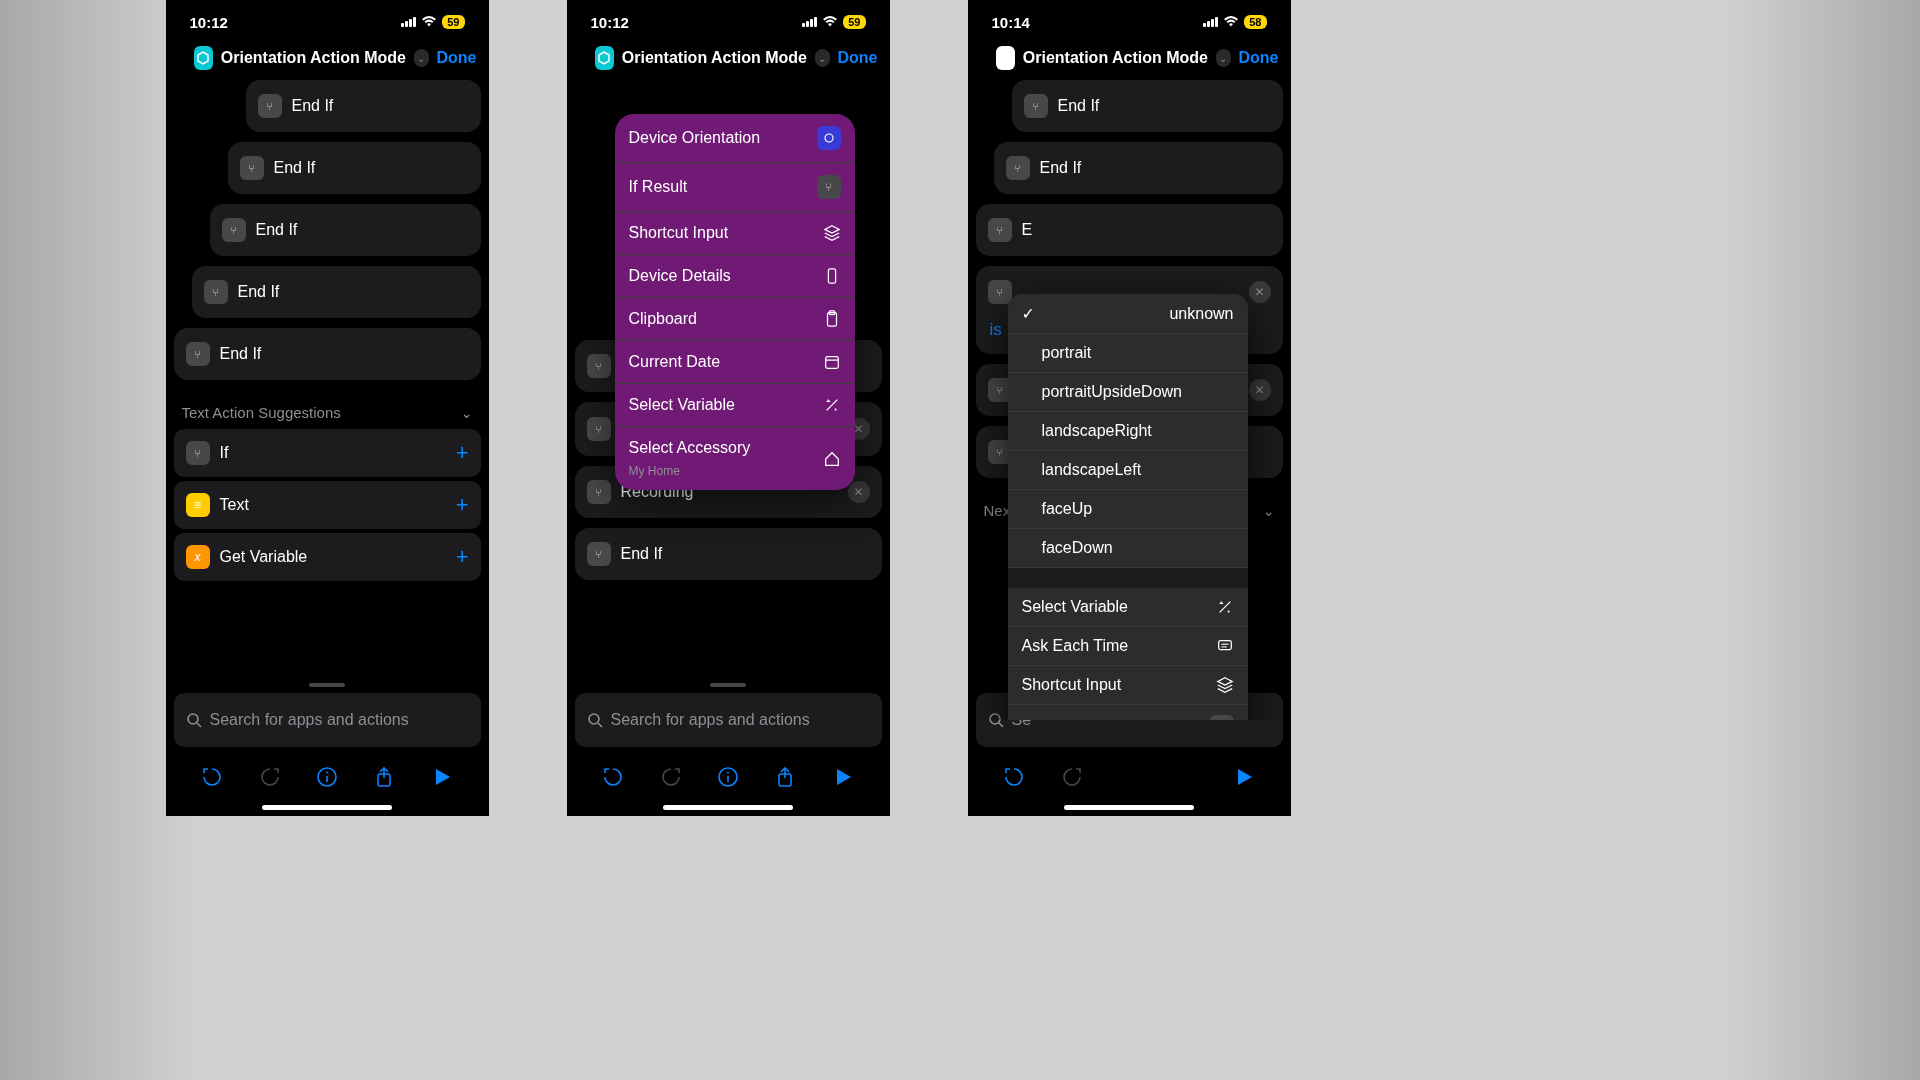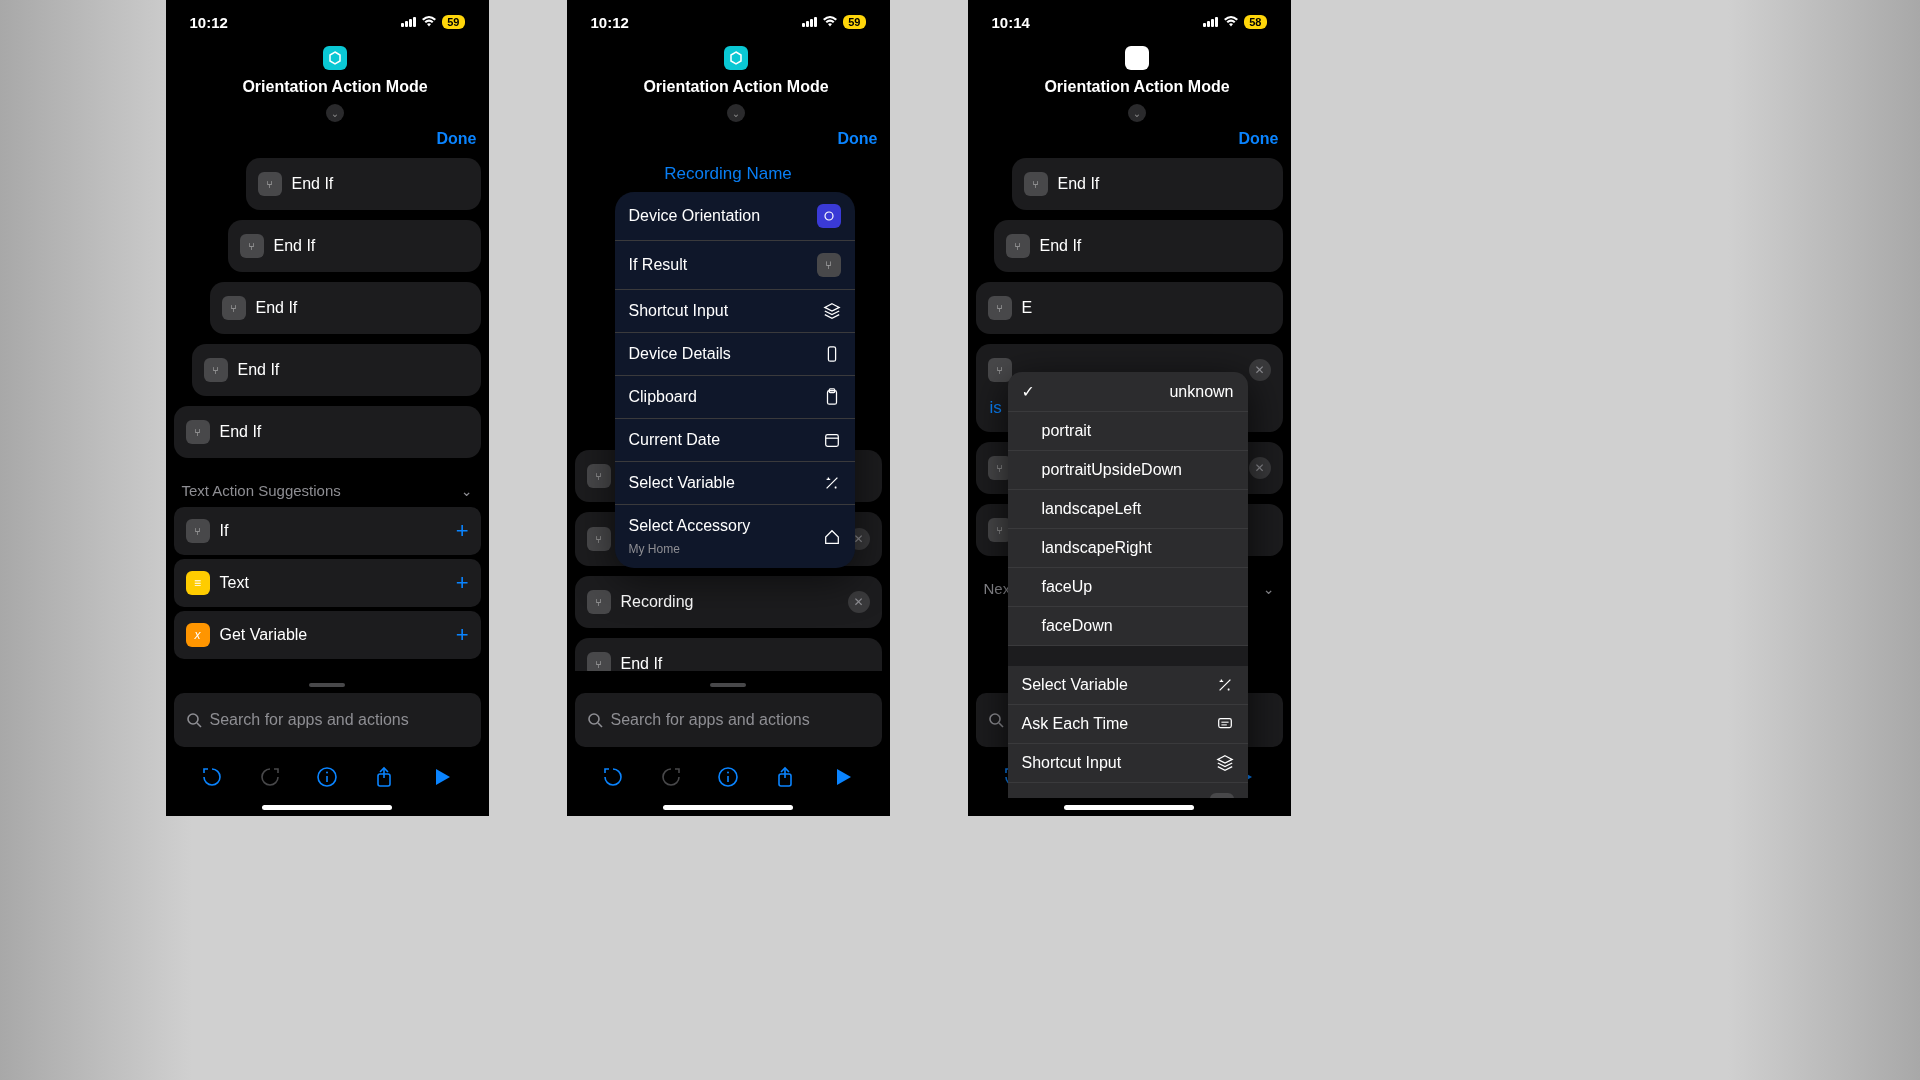--- a/index.html
+++ b/index.html
@@ -6,21 +6,21 @@
 body { background: linear-gradient(90deg, #a8a8a8 0%, #d0d0d0 10%, #d0d0d0 90%, #a8a8a8 100%); width: 1456px; height: 816px; overflow: hidden; display: flex; justify-content: center; align-items: center; gap: 78px; }
 .phone { width: 323px; height: 816px; background: #000; border-radius: 0; position: relative; overflow: hidden; color: #fff; }
 .status-bar { display: flex; justify-content: space-between; align-items: center; padding: 8px 24px 4px 24px; height: 40px; }
 .status-time { font-size: 15px; font-weight: 600; }
 .status-right { display: flex; align-items: center; gap: 5px; }
 .signal { display: flex; align-items: flex-end; gap: 1px; }
 .signal span { width: 3px; background: #fff; border-radius: 1px; }
 .signal span:nth-child(1){height:4px} .signal span:nth-child(2){height:6px} .signal span:nth-child(3){height:8px} .signal span:nth-child(4){height:10px}
 .wifi { width: 16px; height: 12px; }
 .battery { display: flex; align-items: center; background: #ffd60a; color: #000; border-radius: 6px; padding: 1px 5px; font-size: 11px; font-weight: 700; }
-.header { display: flex; align-items: center; padding: 6px 12px 10px 28px; gap: 8px; flex-direction: column; }
+.header { display: flex; align-items: center; padding: 6px 12px 10px 28px; gap: 8px; }
 .app-icon { width: 24px; height: 24px; border-radius: 6px; background: #0ac8d4; display: flex; align-items: center; justify-content: center; }
 .app-icon-white { background: #fff; }
 .header-title { font-size: 16px; font-weight: 600; flex: 0 0 auto; }
 .chevron { width: 18px; height: 18px; border-radius: 9px; background: #2a2a2c; display: flex; align-items: center; justify-content: center; font-size: 10px; color: #888; }
 .done { margin-left: auto; color: #0a84ff; font-size: 16px; font-weight: 600; }
 .content { padding: 0 8px; height: 640px; overflow: hidden; position: relative; }
 .block { background: #1c1c1e; border-radius: 14px; padding: 14px 12px; margin-bottom: 10px; display: flex; align-items: center; gap: 10px; }
 .block.indent-0 { margin-left: 0; }
 .block.indent-1 { margin-left: 18px; }
 .block.indent-2 { margin-left: 36px; }
@@ -36,21 +36,21 @@
 .sugg-icon.orange { background: #ff9500; }
 .plus { margin-left: auto; color: #0a84ff; font-size: 22px; font-weight: 300; }
 .search-area { position: absolute; bottom: 0; left: 0; right: 0; padding: 8px 8px 0 8px; background: #000; }
 .grabber { width: 36px; height: 4px; background: #48484a; border-radius: 2px; margin: 4px auto 6px auto; }
 .search-box { background: #1c1c1e; border-radius: 10px; padding: 18px 12px; display: flex; align-items: center; gap: 8px; color: #8e8e93; font-size: 16px; }
 .toolbar { display: flex; justify-content: space-around; align-items: center; padding: 16px 10px 10px 10px; }
 .tool-btn { width: 28px; height: 28px; display: flex; align-items: center; justify-content: center; color: #0a84ff; }
 .tool-btn.disabled { color: #48484a; }
 .home-ind { width: 130px; height: 5px; background: #fff; border-radius: 3px; margin: 4px auto 6px auto; }
 .recording-label { text-align: center; color: #0a84ff; font-size: 17px; padding: 6px 0; font-weight: 500; }
-.popup { position: absolute; background: #0f172a; border-radius: 19px; overflow: hidden; z-index: 100; box-shadow: 0 10px 40px rgba(0,0,0,0.6); }
+.popup { position: absolute; background: #701a75; border-radius: 19px; overflow: hidden; z-index: 100; box-shadow: 0 10px 40px rgba(0,0,0,0.6); }
 .popup-item { display: flex; align-items: center; justify-content: space-between; padding: 12px 14px; border-bottom: 0.5px solid #3a3a3c; font-size: 16px; }
 .popup-item:last-child { border-bottom: none; }
 .popup-item .sub { font-size: 12px; color: #8e8e93; display: block; margin-top: 7px; }
 .pop-icon { width: 24px; height: 24px; border-radius: 6px; display: flex; align-items: center; justify-content: center; }
 .pop-icon.blue { background: #3a3ad6; }
 .pop-icon.gray { background: #48484a; }
 .if-block { background: #1c1c1e; border-radius: 14px; padding: 14px 12px; margin-bottom: 10px; display: flex; align-items: center; gap: 8px; }
 .pill { background: #2c2c2e; color: #0a84ff; padding: 4px 10px; border-radius: 8px; font-size: 16px; }
 .chip-text { color: #0a84ff; font-size: 17px; }
 .xcircle { margin-left: auto; width: 22px; height: 22px; border-radius: 11px; background: #3a3a3c; color: #8e8e93; display: flex; align-items: center; justify-content: center; font-size: 12px; }
@@ -202,21 +202,20 @@
     <div class="app-icon">
         <svg width="14" height="14" viewBox="0 0 14 14">
           <path d="M7 1 L12 4 L12 10 L7 13 L2 10 L2 4 Z" fill="none" stroke="#fff" stroke-width="1.5"></path>
         </svg>
       </div>
     <div class="header-title">Orientation Action Mode</div>
     <div class="chevron">⌄</div>
     <div class="done">Done</div>
   </div>
   <div class="content">
-    <div class="recording-label">Recording Name</div>
     <div style="height:260px"></div>
     <div class="block">
       <div class="scripting-icon">⑂</div>
       <span class="block-label">E</span>
     </div>
     <div class="if-block">
       <div class="scripting-icon">⑂</div>
       <span class="block-label">If</span>
       <span class="pill">Input</span>
       <span class="chip-text">Condition</span>
@@ -406,24 +405,24 @@
           <span class="check">✓</span>
           <span>unknown</span>
         </div>
         <div class="popup-item opt">
           <span>portrait</span>
         </div>
         <div class="popup-item opt">
           <span>portraitUpsideDown</span>
         </div>
         <div class="popup-item opt">
+          <span>landscapeRight</span>
+        </div>
+        <div class="popup-item opt">
           <span>landscapeLeft</span>
-        </div>
-        <div class="popup-item opt">
-          <span>landscapeRight</span>
         </div>
         <div class="popup-item opt">
           <span>faceUp</span>
         </div>
         <div class="popup-item opt">
           <span>faceDown</span>
         </div>
         <div class="popup-item section-gap"></div>
         <div class="popup-item">
           <span>Select Variable</span>

